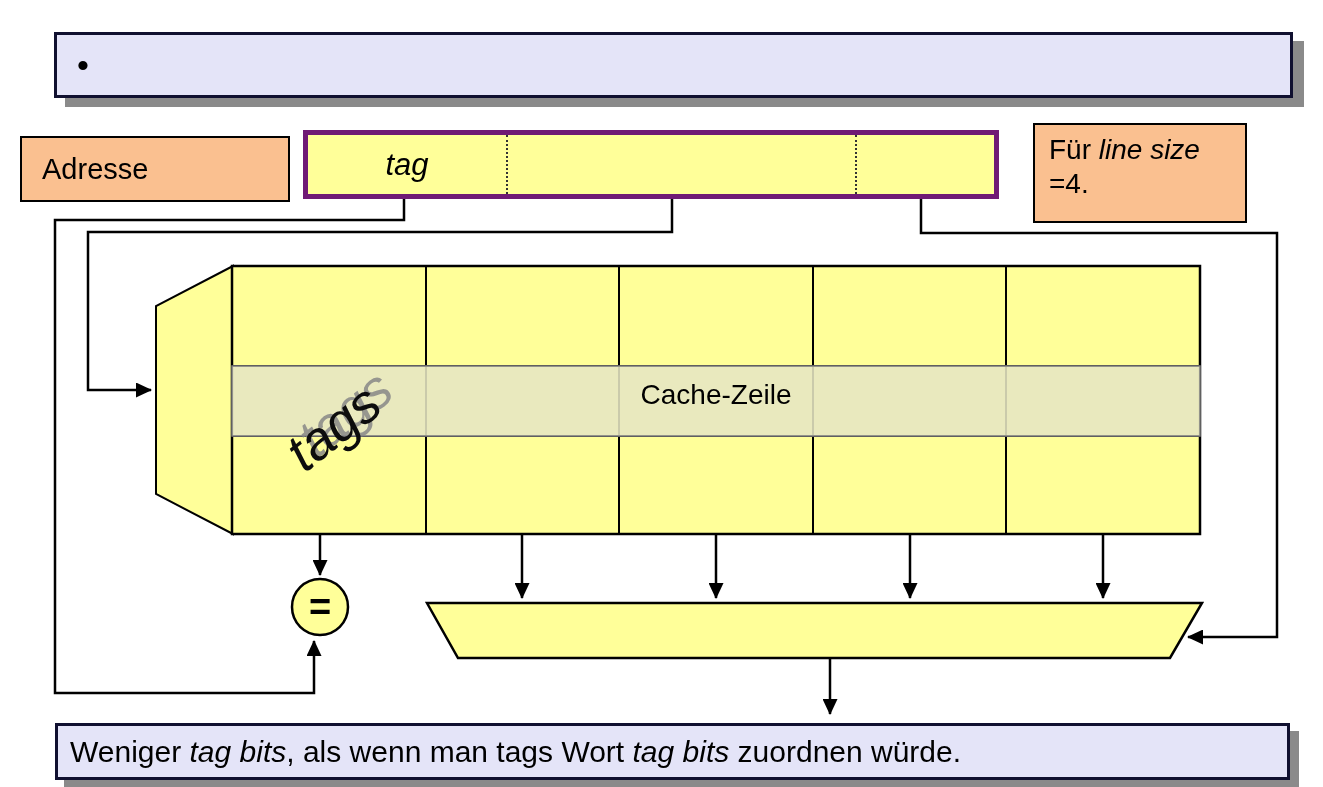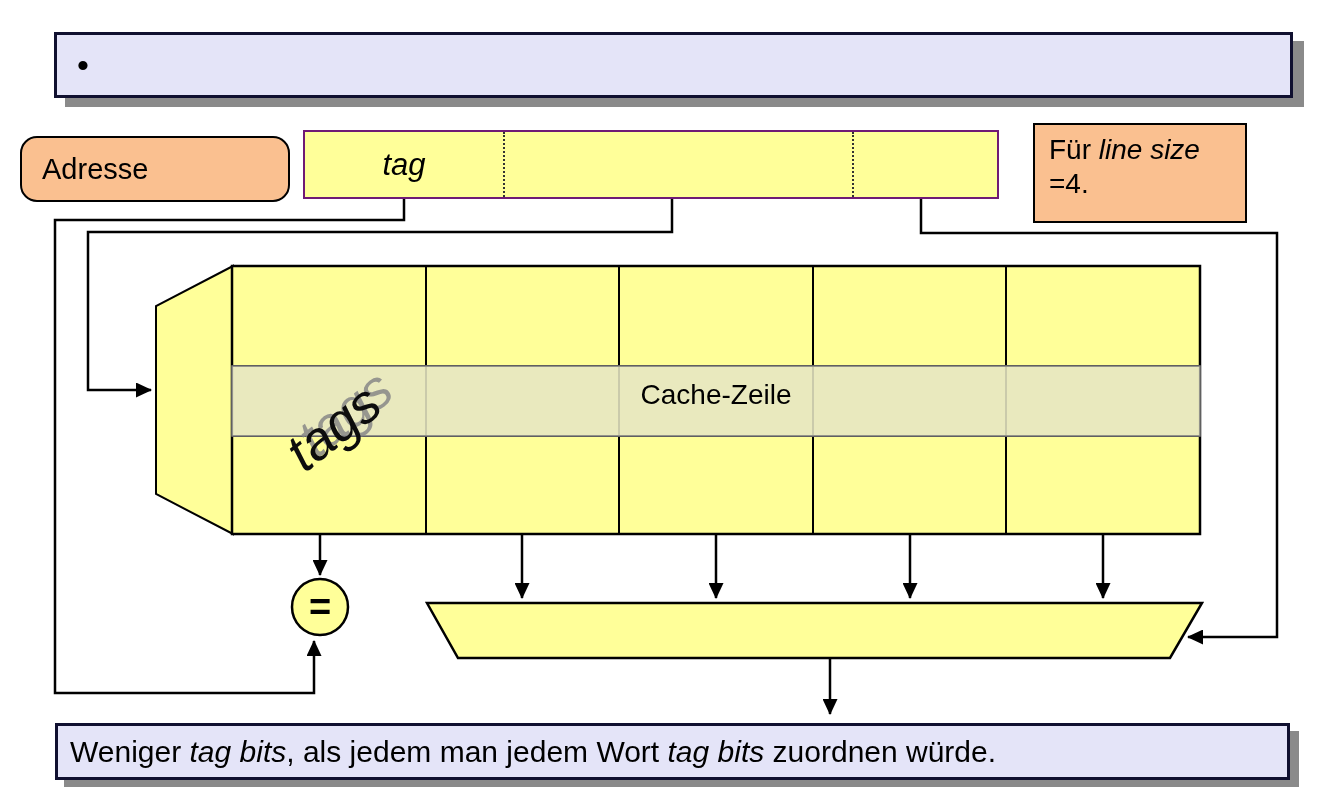--- a/index.html
+++ b/index.html
@@ -20,27 +20,27 @@
   .banner-bottom{left:55px;top:723px;width:1235px;height:57px;font-size:30px;
     box-shadow:9px 8px 0 var(--shadow_gray,#8A8A8A);padding-left:12px;}
   .seg-b{font-weight:bold;}
   .seg-i{font-style:italic;}
   .seg-bi{font-weight:bold;font-style:italic;}
   .orange-box{
     background:var(--accent_orange,#FAC090);
     border:2px solid #000;
   }
   .adresse{left:20px;top:136px;width:270px;height:66px;display:flex;align-items:center;
-    padding-left:20px;font-size:29px;border-radius:17px;}
+    padding-left:20px;font-size:29px;}
   .note{left:1033px;top:123px;width:214px;height:100px;font-size:28px;line-height:34px;
     padding:8px 0 0 14px;}
   .addr-bar{
     left:303px;top:130px;width:696px;height:69px;
     background:var(--cell_yellow,#FFFF99);
-    border:2px solid #701a75;
+    border:5px solid #701a75;
   }
   .addr-divider{position:absolute;top:0;width:0;height:100%;border-left:2px dotted #333;}
   .addr-label{position:absolute;top:0;height:100%;display:flex;align-items:center;justify-content:center;font-size:31px;}
   .lbl-tag{left:0;width:198px;padding-right:40px;font-style:italic;}
   .lbl-index{left:198px;width:349px;padding-right:80px;}
   .tags-label{
     left:223px;top:391px;width:220px;height:72px;
     display:flex;align-items:center;justify-content:center;
     font-size:54px;font-style:italic;color:#0d0d0d;
     transform:rotate(-38deg);
@@ -122,17 +122,17 @@
   </div>
 
   <div class="abs tags-label">tags</div>
 
   <div class="abs cache-zeile">Cache-Zeile</div>
 
   <div class="abs equals">=</div>
 
   <div class="abs banner banner-bottom">
     <span>
-      <span>Weniger </span><span class="seg-i">tag bits</span><span>, als jedem man jedem Wort </span><span class="seg-i">tag bits</span><span> zuordnen würde.</span>
+      <span>Weniger </span><span class="seg-i">tag bits</span><span>, als wenn man tags Wort </span><span class="seg-i">tag bits</span><span> zuordnen würde.</span>
     </span>
   </div>
 
 </div>
 
 </body></html>

